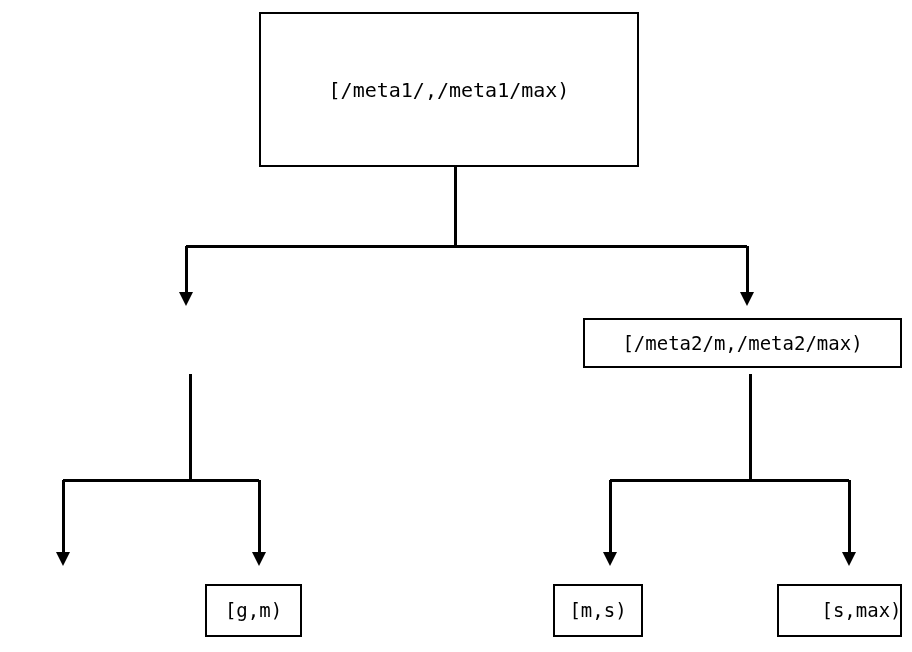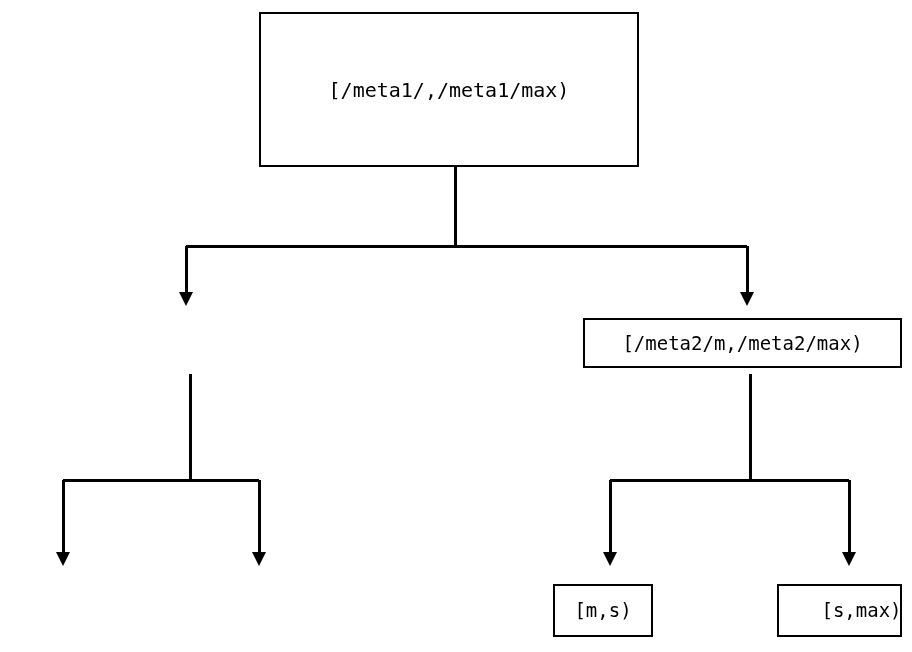--- a/index.html
+++ b/index.html
@@ -80,21 +80,21 @@
   }
   #node-leaf-gm {
     left: 205px;
     top: 584px;
     width: 97px;
     height: 53px;
   }
   #node-leaf-ms {
     left: 553px;
     top: 584px;
-    width: 100px;
+    width: 90px;
     height: 53px;
   }
   #node-leaf-smax {
     left: 777px;
     top: 584px;
     width: 125px;
     height: 53px;
     padding-left: 44px;
   }
   #node-leaf-ag .node-label,
@@ -142,20 +142,23 @@
   <div class="node-box" id="node-root">
     <span class="node-label">[/meta1/,/meta1/max)</span>
   </div>
 
 
   <div class="node-box" id="node-mid-right">
     <span class="node-label">[/meta2/m,/meta2/max)</span>
   </div>
 
 
+  <div class="node-box" id="node-leaf-gm">
+    <span class="node-label">[g,m)</span>
+  </div>
 
   <div class="node-box" id="node-leaf-ms">
     <span class="node-label">[m,s)</span>
   </div>
 
   <div class="node-box" id="node-leaf-smax">
     <span class="node-label">[s,max)</span>
   </div>
 
 </div>

